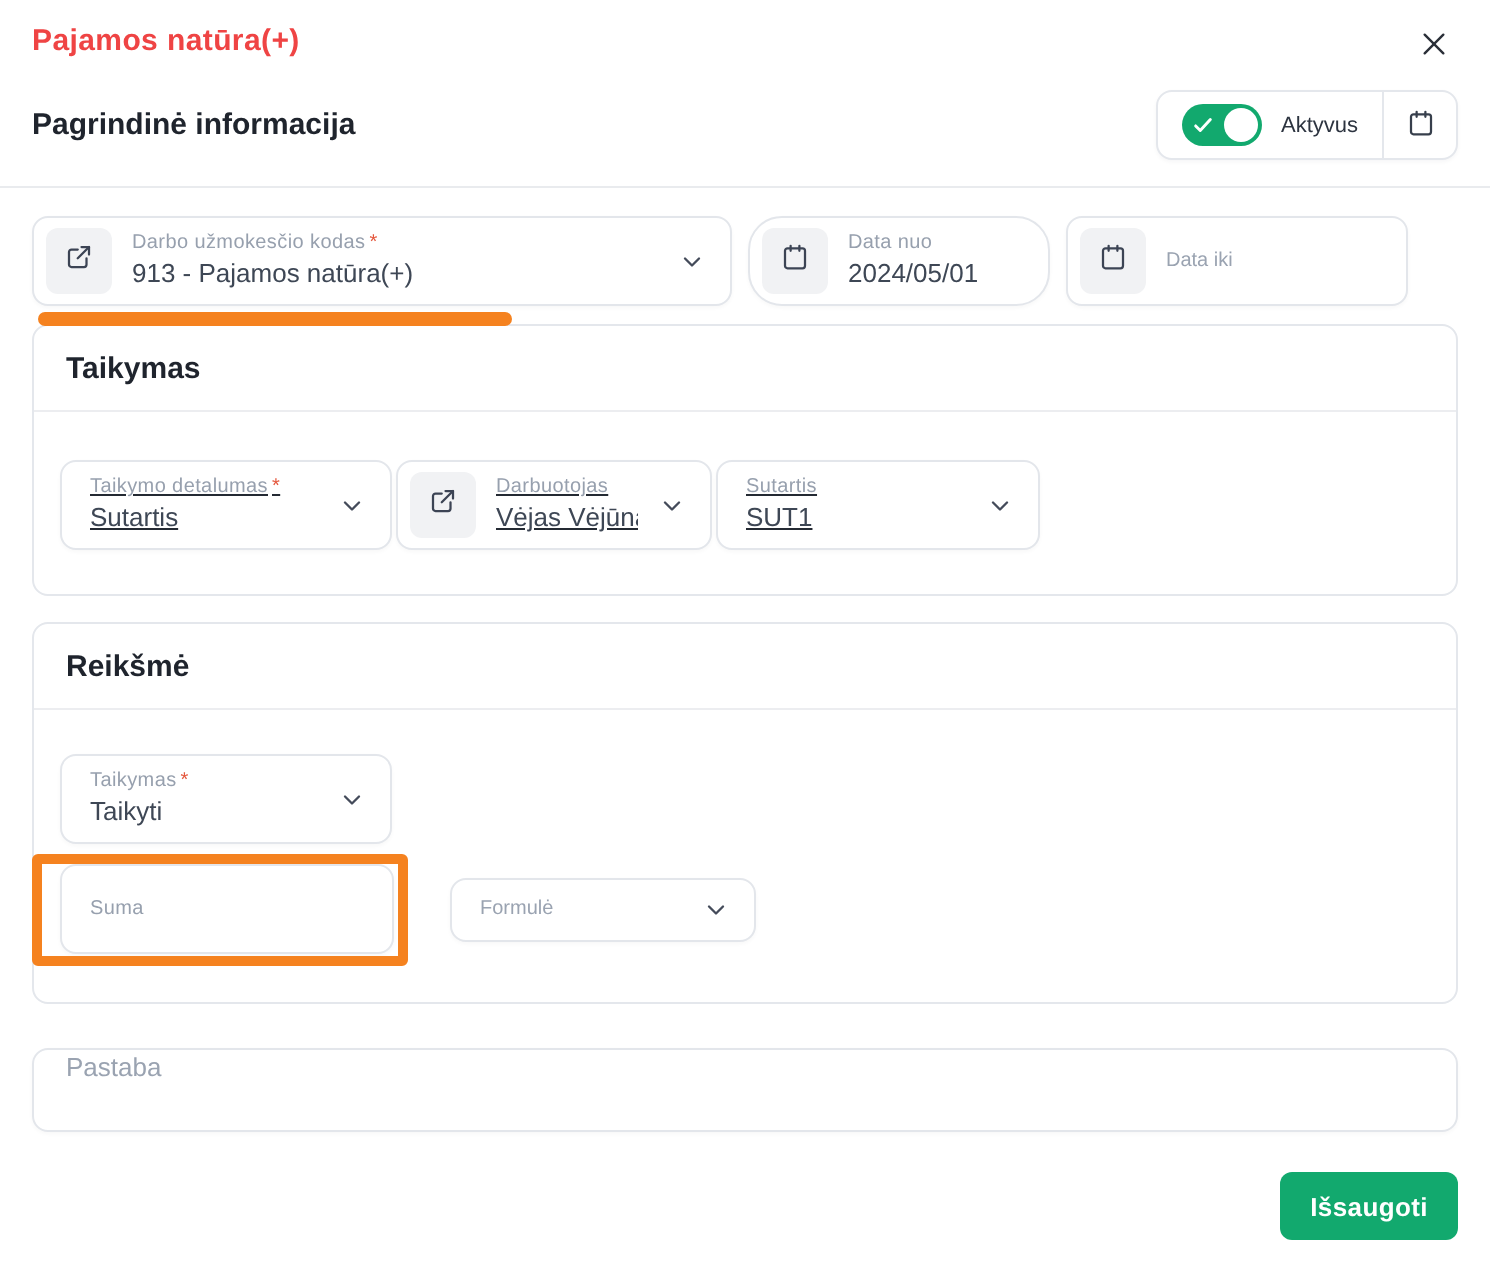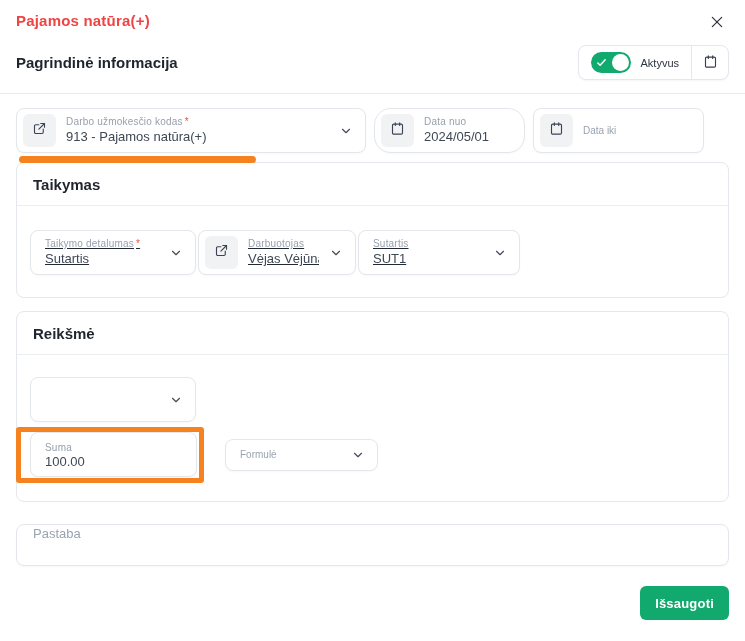--- a/index.html
+++ b/index.html
@@ -229,33 +229,36 @@
         </span>
       </div>
     </div>
   </div>
 
   <div class="card card-reiksme">
     <div class="card-header">Reikšmė</div>
     <div class="card-body-col">
 
       <div class="field no-icon f-apply">
+        <span class="texts">
+          <span class="label"><span>Taikymas</span><span class="req">*</span></span>
+          <span class="value">Taikyti</span>
+        </span>
         <span class="chev">
           <svg width="14" height="14" viewBox="0 0 24 24" fill="none" stroke="currentColor" stroke-width="2" stroke-linecap="round" stroke-linejoin="round">
               <polyline points="6 9 12 15 18 9"></polyline>
             </svg>
         </span>
       </div>
 
       <div class="suma-row">
         <div class="suma-wrap">
           <div class="field no-icon f-suma">
             <span class="texts">
               <span class="label">Suma</span>
-              <input class="suma-input" value="100.00" style="">
             </span>
           </div>
           <div class="orange-frame"></div>
         </div>
 
         <div class="field no-icon f-formula">
           <span class="placeholder-text">Formulė</span>
           <span class="chev">
             <svg width="14" height="14" viewBox="0 0 24 24" fill="none" stroke="currentColor" stroke-width="2" stroke-linecap="round" stroke-linejoin="round">
                 <polyline points="6 9 12 15 18 9"></polyline>

